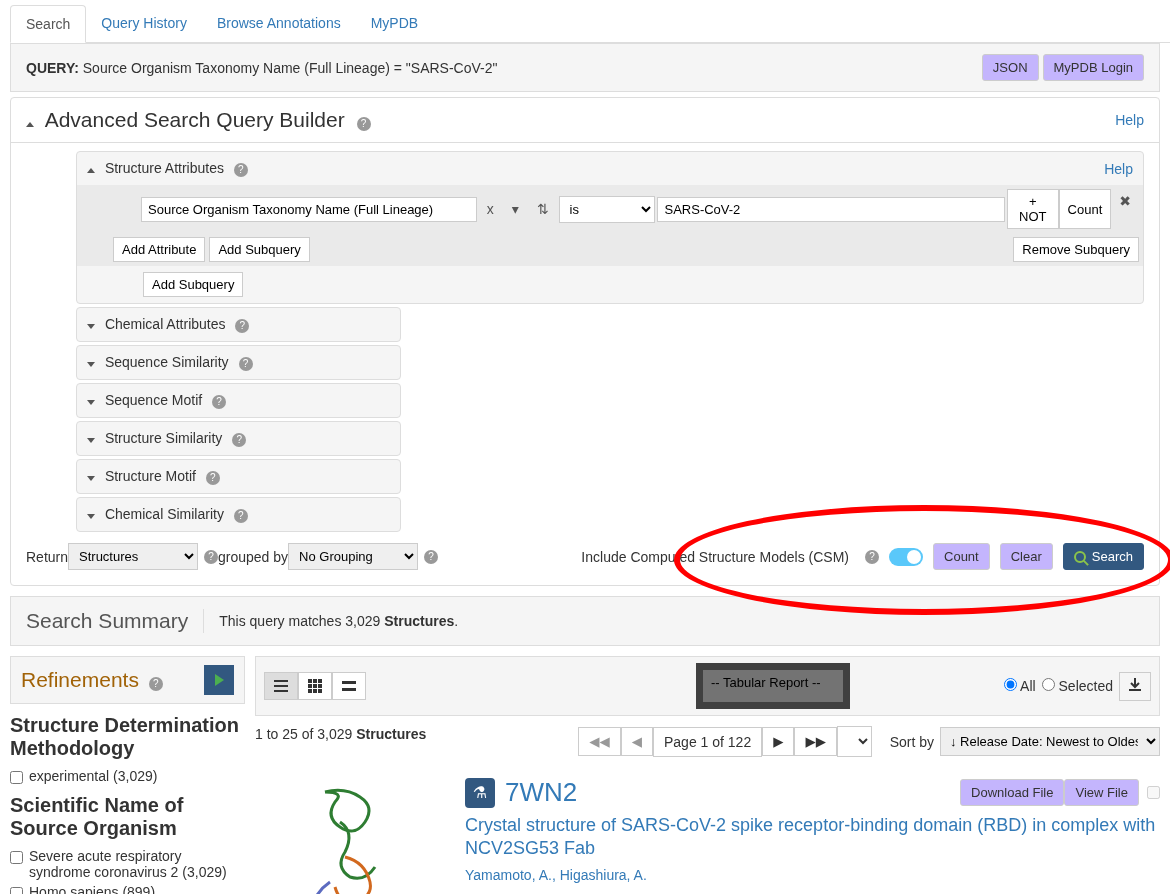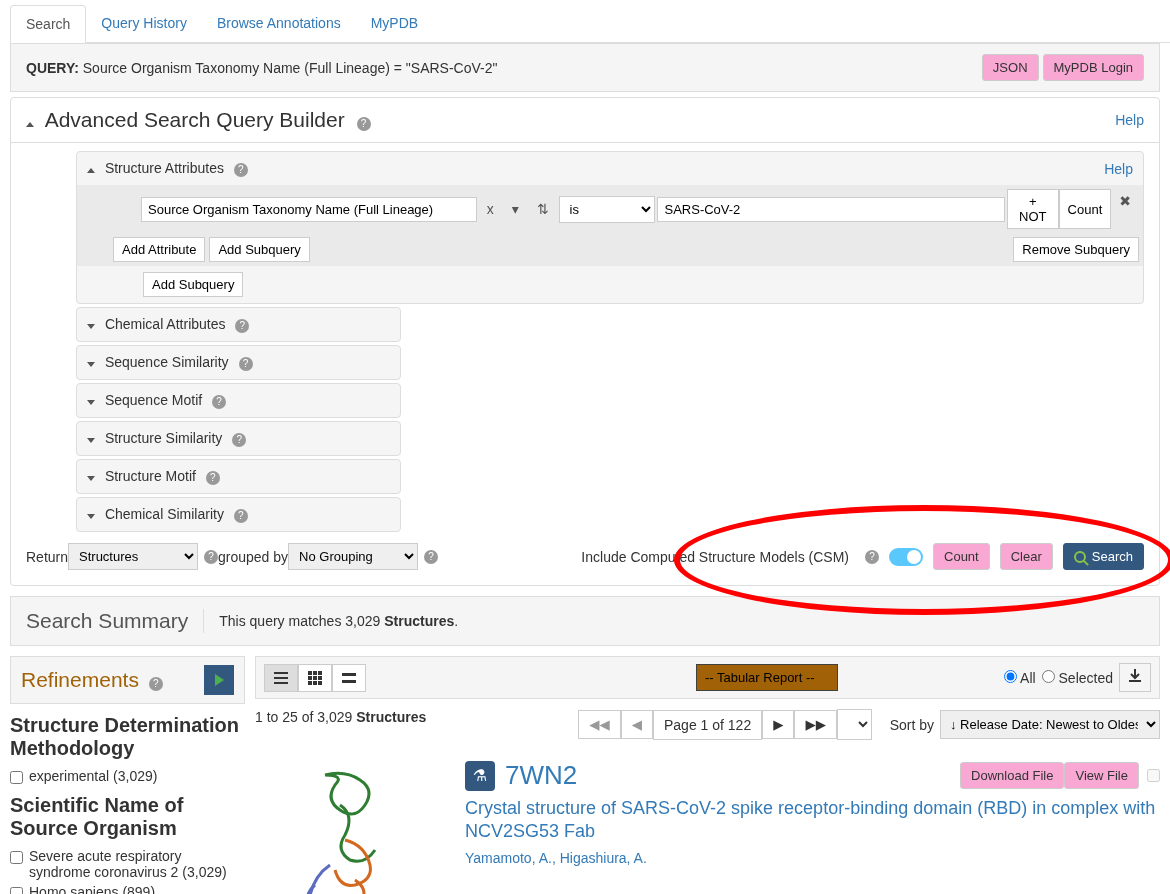--- a/index.html
+++ b/index.html
@@ -8,21 +8,21 @@
 
 
 .tab-bar { display: flex; border-bottom: 1px solid #ddd; margin: 5px 0 0 10px; }
 .tab { padding: 10px 15px; color: #337ab7; cursor: pointer; }
 .tab.active { border: 1px solid #ddd; border-bottom-color: #fff; border-radius: 4px 4px 0 0; background: #fff; color: #555; margin-bottom: -1px; }
 
 
 .panel { border: 1px solid #ddd; border-radius: 4px; margin: 5px 10px; }
 .query-bar { display: flex; justify-content: space-between; align-items: center; padding: 10px 15px; background: #f5f5f5; border: 1px solid #ddd; margin: 0 10px; }
 .query-bar .buttons { display: flex; gap: 4px; }
-.btn { border: 1px solid #ccc; background: #f9a8d4; padding: 5px 10px; border-radius: 3px; font-size: 13px; cursor: pointer; color: #333; }
+.btn { border: 1px solid #ccc; background: #c4b5fd; padding: 5px 10px; border-radius: 3px; font-size: 13px; cursor: pointer; color: #333; }
 .btn-primary { background: #325880; color: #fff; border-color: #325880; display: inline-flex; align-items: center; gap: 6px; }
 
 
 .adv-header { padding: 10px 15px; border-bottom: 1px solid #ddd; display: flex; justify-content: space-between; align-items: center; font-size: 21px; font-weight: 300; color: #333; }
 .adv-body { padding: 5px 15px 15px 15px; }
 .help-link { float: right; color: #337ab7; font-size: 14px; }
 .section-row { background: #f5f5f5; border: 1px solid #ddd; border-radius: 4px; padding: 8px 10px; margin: 3px 0 3px 50px; width: 325px; color: #333; font-size: 14px; }
 .section-open { background: #f5f5f5; border: 1px solid #ddd; border-radius: 4px; margin: 3px 0 3px 50px; }
 .section-open-hdr { padding: 8px 10px; display: flex; justify-content: space-between; align-items: center; }
 .caret { display: inline-block; width: 0; height: 0; border-left: 4px solid transparent; border-right: 4px solid transparent; margin-right: 6px; }
@@ -63,21 +63,21 @@
 .ref-group { margin-top: 10px; }
 .ref-group h4 { font-size: 20px; font-weight: bold; color: #333; margin-bottom: 8px; }
 .ref-item { display: flex; align-items: flex-start; gap: 6px; margin: 4px 0; font-size: 14px; color: #333; }
 .ref-item input { margin-top: 3px; }
 
 .results-main { flex: 1; }
 .toolbar { background: #f5f5f5; border: 1px solid #ddd; padding: 6px 8px; display: flex; align-items: center; gap: 10px; }
 .view-btns { display: flex; }
 .view-btn { border: 1px solid #ccc; padding: 6px 9px; background: #fff; cursor: pointer; display: flex; align-items: center; }
 .view-btn.active { background: #ddd; }
-.tabular-select { margin-left: auto; border: 1px solid #404040; padding: 5px 22px 5px 8px; font-size: 13px; appearance: none; background: #a16207; }
+.tabular-select { margin-left: auto; border: 7px solid #404040; padding: 5px 22px 12px 8px; font-size: 13px; appearance: none; background: #737373; }
 .radio-group { margin-left: auto; display: flex; align-items: center; gap: 6px; font-size: 14px; }
 .dl-icon { border: 1px solid #ccc; padding: 5px 8px; cursor: pointer; }
 
 .pagination-row { display: flex; padding: 10px 0; gap: 12px; font-size: 14px; color: #333; }
 .pag-controls { display: flex; align-items: center; gap: 0; margin-left: auto; }
 .pag-btn { border: 1px solid #ccc; background: #fff; padding: 6px 10px; color: #999; cursor: pointer; }
 .pag-btn.enabled { color: #333; }
 .pag-info { border: 1px solid #ccc; padding: 6px 10px; }
 .sort-area { margin-left: auto; display: flex; align-items: center; gap: 6px; }
 .sort-area select { border: 1px solid #ccc; padding: 5px; font-size: 13px; width: 220px; }

